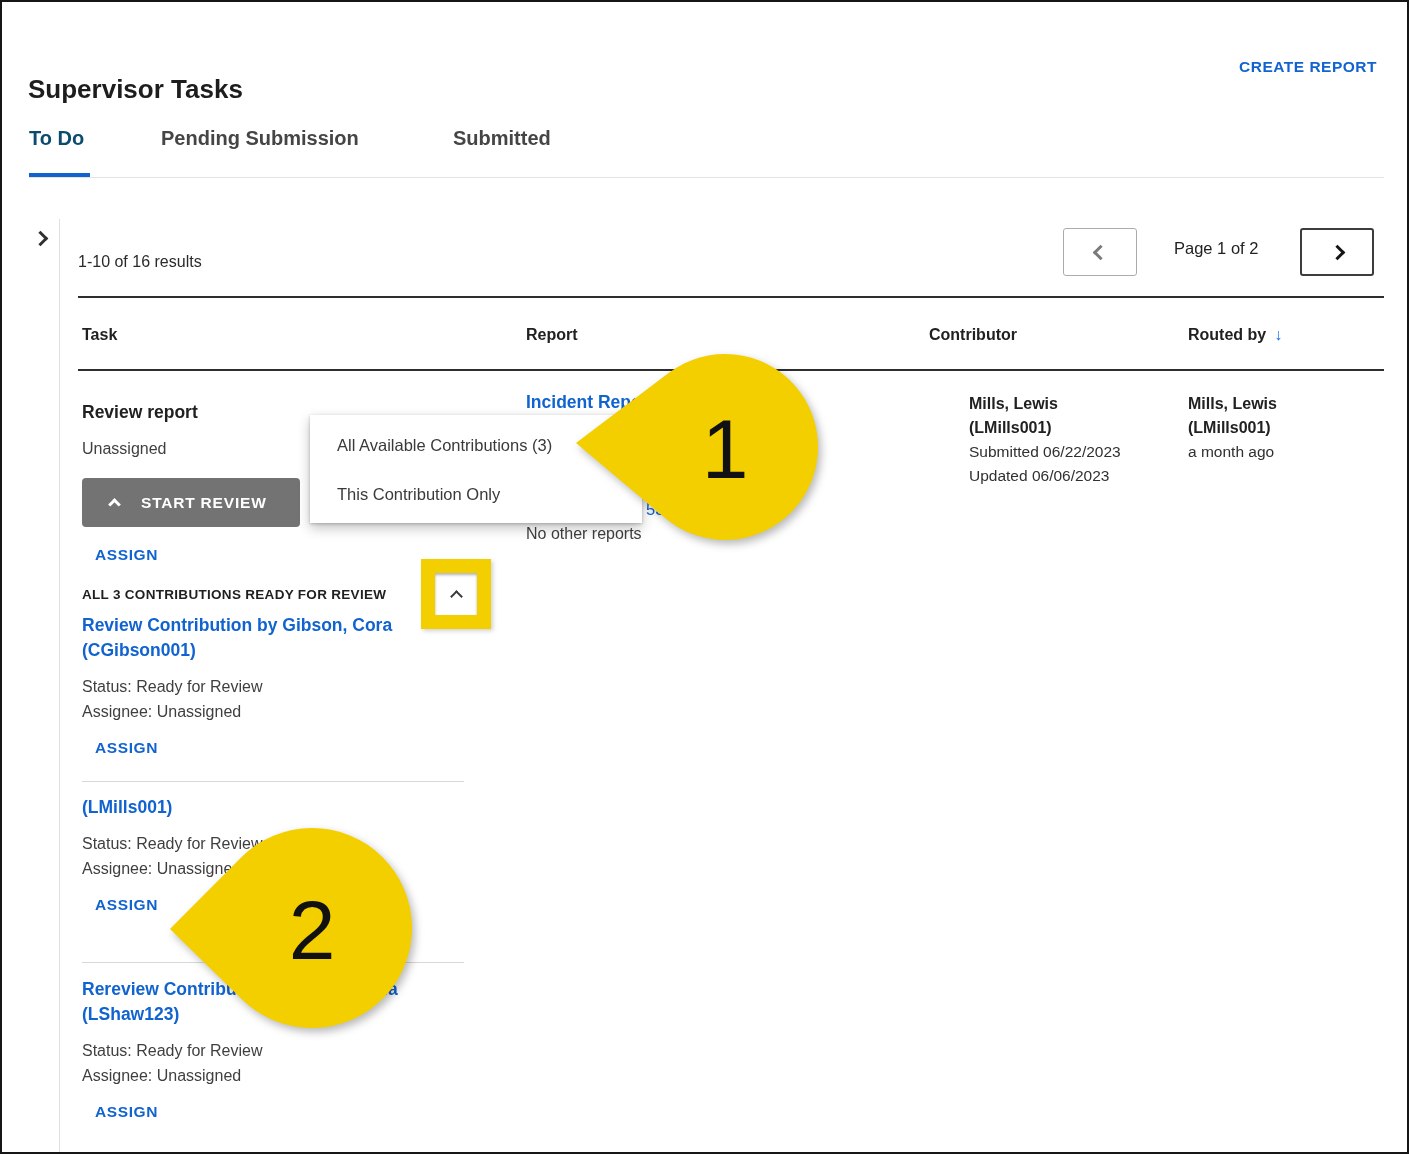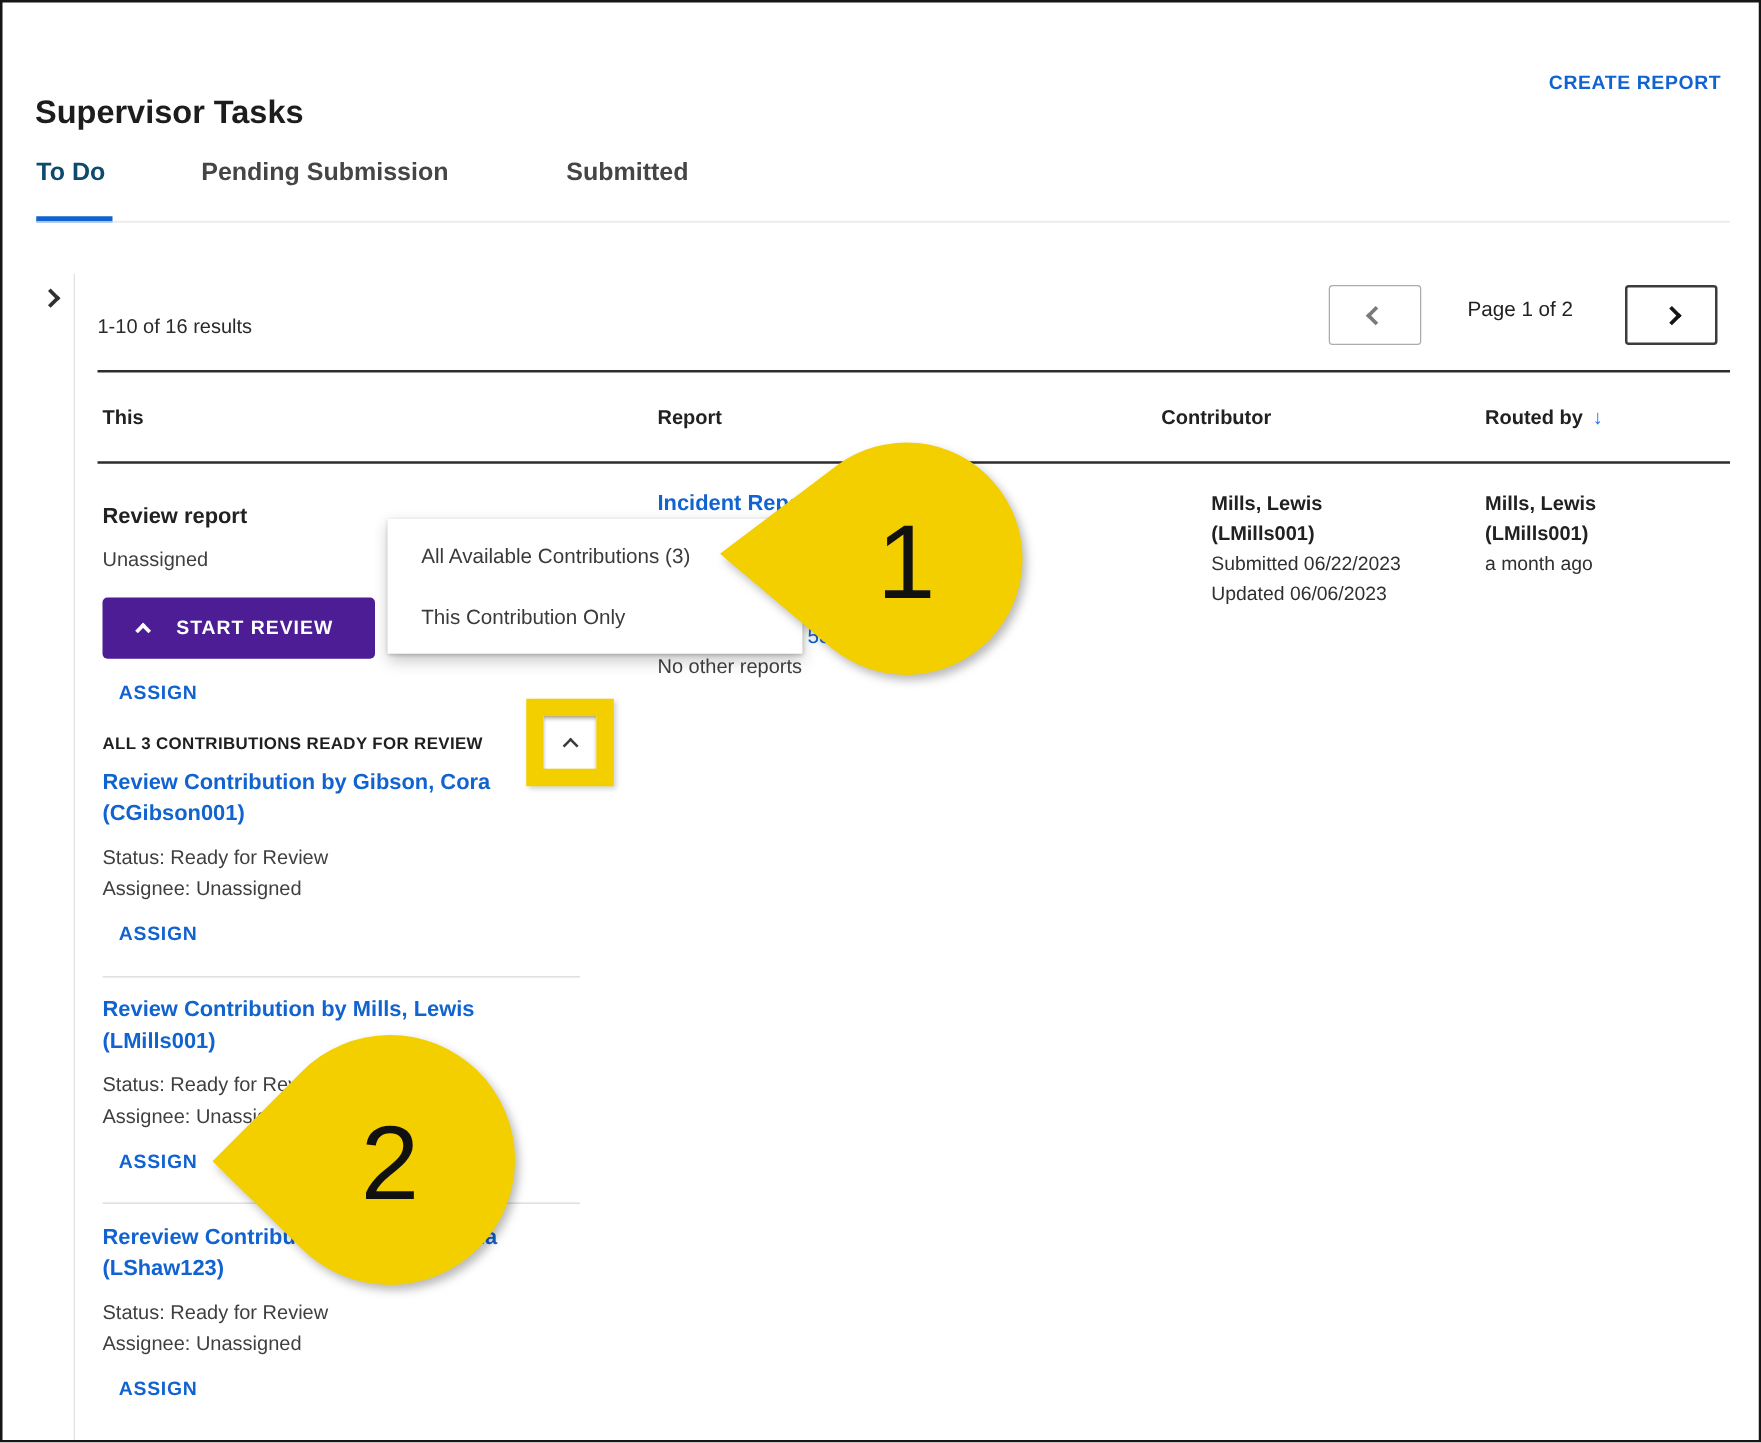--- a/index.html
+++ b/index.html
@@ -35,21 +35,21 @@
   .chev.up   { transform:rotate(-135deg); }
 
   
   .pagebtn{ width:74px; height:48px; background:#fff; border-radius:3px;
             display:flex; align-items:center; justify-content:center; cursor:pointer; }
   .pagebtn.prev{ border:1px solid #ababab; color:#7a7a7a; }
   .pagebtn.next{ border:2px solid #3c3c3c; color:#151515; }
 
   
   .btn-primary{
-    width:218px; height:49px; background:#4c1d95; border:none; border-radius:4px;
+    width:218px; height:49px; background:#737373; border:none; border-radius:4px;
     color:#fff; display:flex; align-items:center; padding-left:28px; gap:22px;
     font-family:inherit; font-size:15.5px; font-weight:bold; letter-spacing:.8px; cursor:pointer;
   }
   .btn-primary .chev{ width:9px; height:9px; border-width:0 3px 3px 0; margin-top:4px; }
   .assign-link{ font-size:15.5px; font-weight:bold; letter-spacing:.6px; color:#1163D0; cursor:pointer; }
   .section-label{ font-size:13.5px; font-weight:bold; letter-spacing:.3px; color:#1f1f1f;text-align:right; }
   .contrib{ width:388px; }
   .clink{ font-size:17.5px; font-weight:bold; color:#1163D0; line-height:25px; cursor:pointer; }
   .cstatus{ margin-top:11px; font-size:16px; color:#3f3f3f; line-height:25px; }
   .cassign{ margin-top:15px; margin-left:13px; }
@@ -100,21 +100,21 @@
   <div class="abs results" style="left:76px; top:251px;">1-10 of 16 results</div>
   <div class="abs pagebtn prev" style="left:1061px; top:226px;">
     <span class="chev left"></span>
   </div>
   <div class="abs pagelabel" style="left:1172px; top:237px;">Page 1 of 2</div>
   <div class="abs pagebtn next" style="left:1298px; top:226px;">
     <span class="chev right"></span>
   </div>
 
   <div class="abs darkline" style="left:76px; top:294px; width:1306px; height:2px;"></div>
-  <div class="abs th" style="left:80px; top:324px;">This</div>
+  <div class="abs th" style="left:80px; top:324px;">Task</div>
   <div class="abs th" style="left:524px; top:324px;">Report</div>
   <div class="abs th" style="left:927px; top:324px;">Contributor</div>
   <div class="abs th" style="left:1186px; top:324px;">
     <span>Routed by</span><span class="sort-arrow">↓</span>
   </div>
   <div class="abs darkline" style="left:76px; top:367px; width:1306px; height:2px;"></div>
 
   <div class="abs bold-dark" style="left:80px; top:400px; font-size:17.5px;">Review report</div>
   <div class="abs body-text" style="left:80px; top:438px;">Unassigned</div>
 
@@ -135,21 +135,20 @@
     <div class="cstatus">
       <div>Status: Ready for Review</div>
       <div>Assignee: Unassigned</div>
     </div>
     <div class="cassign assign-link">ASSIGN</div>
   </div>
   <div class="abs divider" style="left:80px; top:779px;"></div>
 
   <div class="abs contrib" style="left:80px; top:793px;">
     <div class="clink">
-      <div>Review Contribution by Mills, Lewis</div>
       <div>(LMills001)</div>
     </div>
     <div class="cstatus">
       <div>Status: Ready for Review</div>
       <div>Assignee: Unassigned</div>
     </div>
     <div class="cassign assign-link">ASSIGN</div>
   </div>
   <div class="abs divider" style="left:80px; top:960px;"></div>
 

